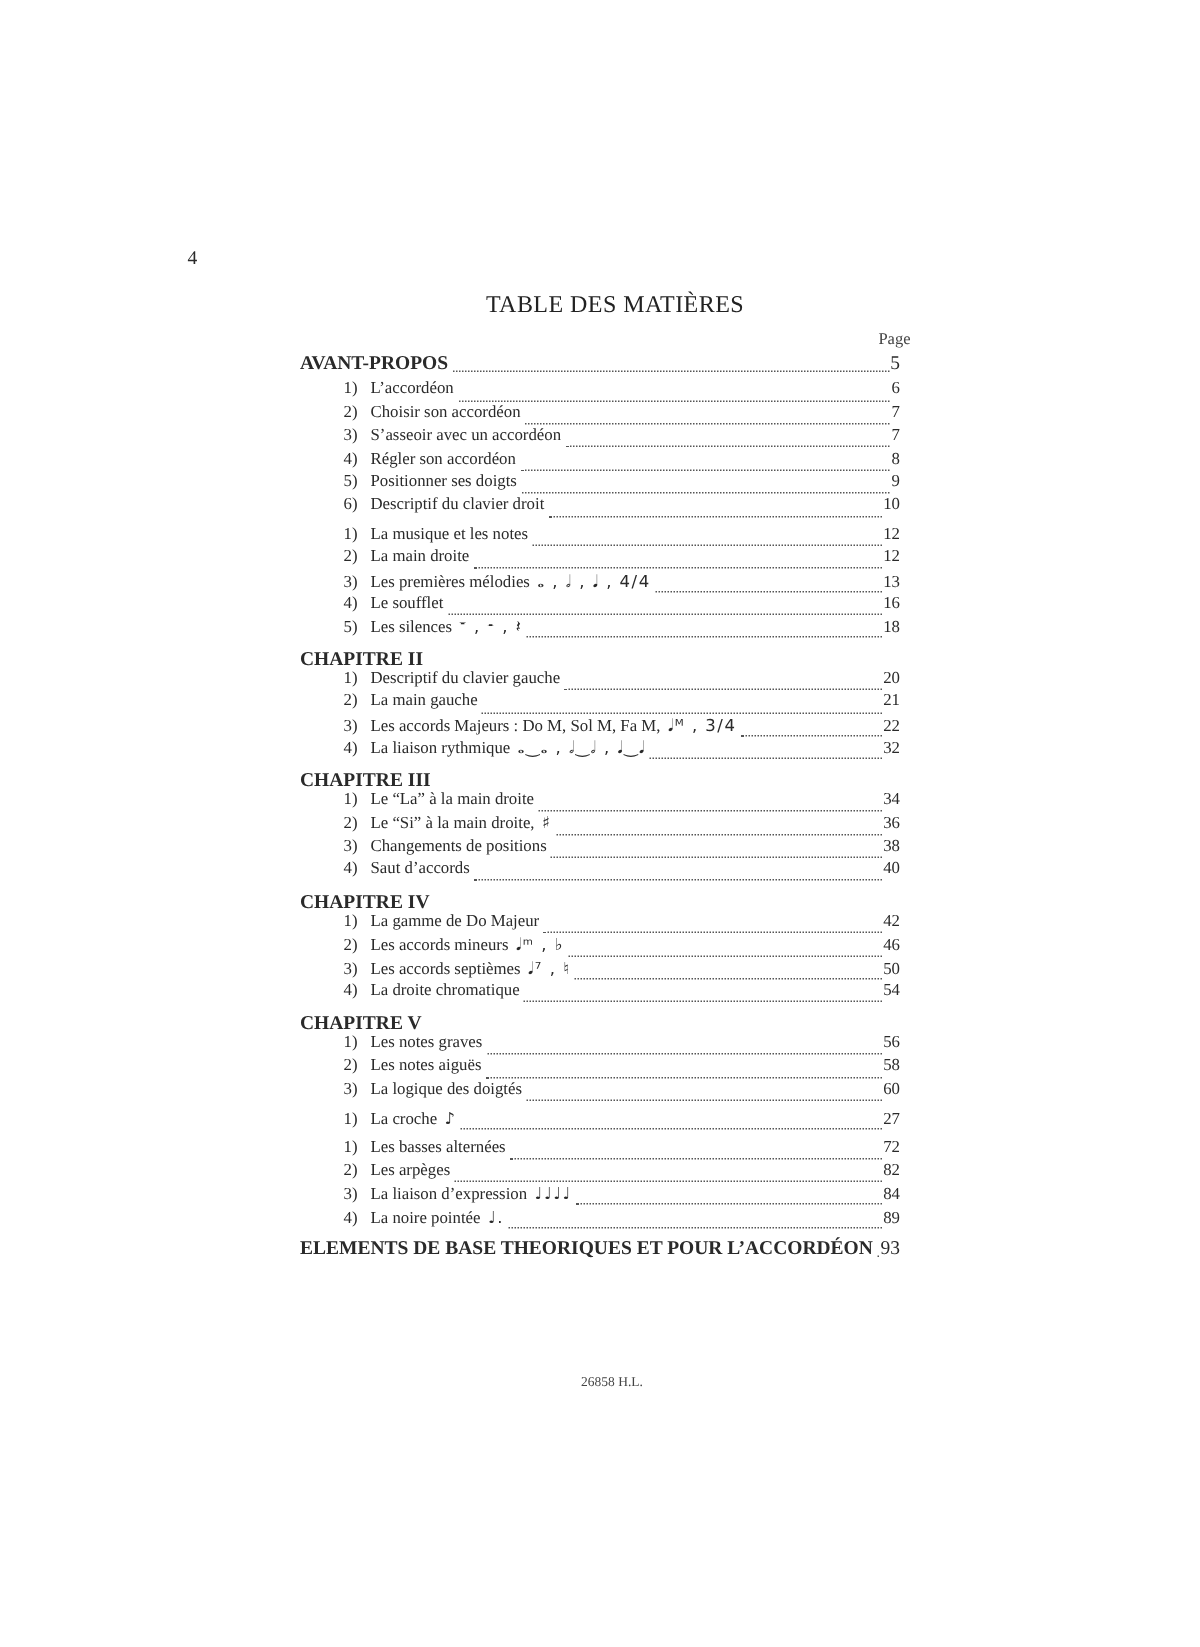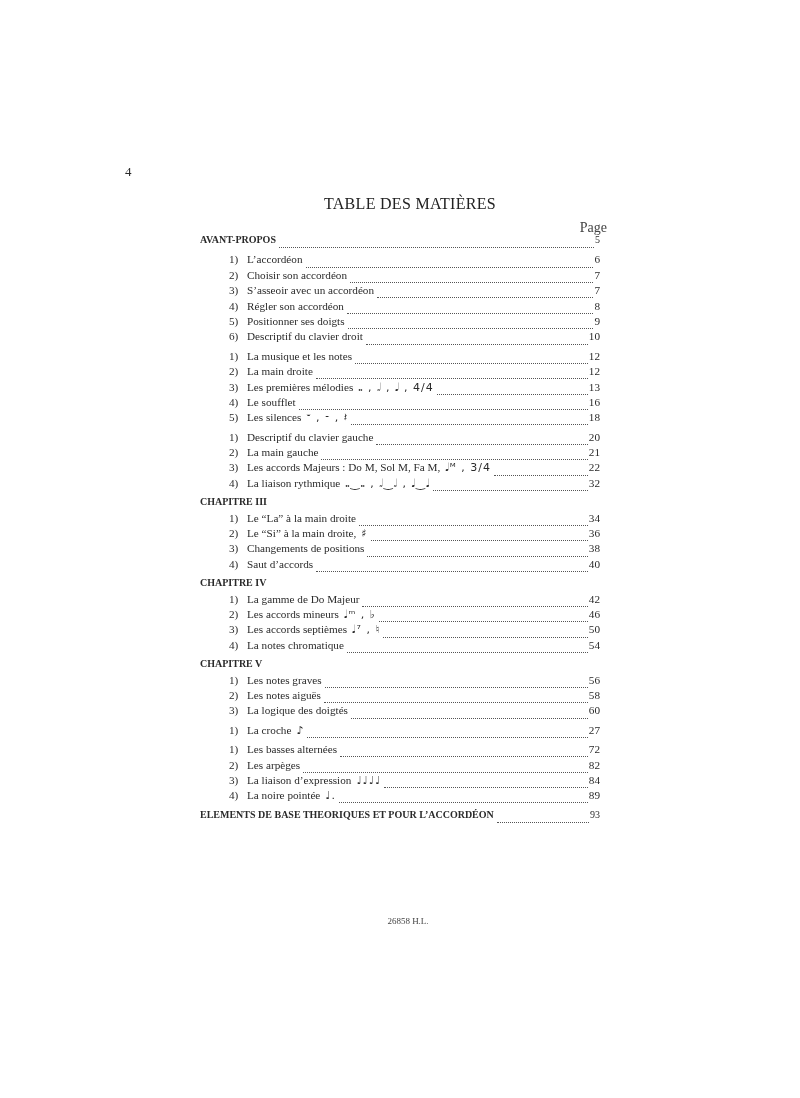--- a/index.html
+++ b/index.html
@@ -1,24 +1,24 @@
 <!DOCTYPE html>
 <html><head>
 <meta charset="utf-8">
 <style>
   html, body { margin:0; padding:0; background:#ffffff; }
   body { width:800px; height:1098px; position:relative; overflow:hidden;
          font-family:"Liberation Serif", "DejaVu Serif", serif; color:#2a2a2a; }
   .page-num { position:absolute; left:125px; top:164px; font-size:13px; }
   .title { position:absolute; left:0; width:800px; top:195px; text-align:center;
            font-size:16px; letter-spacing:0.3px; color:#222; padding-left:20px; box-sizing:border-box; }
-  .page-label { position:absolute; left:570px; width:37px; text-align:right; top:220px; font-size:14px; color:#444; }
+  .page-label { position:absolute; left:570px; width:37px; text-align:right; top:220px; font-size:11px; color:#444; }
   .toc { position:absolute; left:200px; top:234px; width:400px; }
   .row { display:flex; align-items:baseline; height:15.4px; font-size:11.2px; white-space:nowrap; }
-  .row.head { font-weight:bold; font-size:10px; }
+  .row.head { font-weight:bold; font-size:13px; }
   .row.item { padding-left:29px; }
   .row .num { width:18px; display:inline-block; }
   .row .label { display:inline-flex; align-items:baseline; }
   .row .dots { flex:1; overflow:hidden; margin:0 1px 0 3px; font-weight:normal;
                border-bottom:1px dotted #555; height:8px; align-self:center; transform:translateY(2px); }
   .row .pg { font-weight:normal; }
   .section-gap { height:4px; }
   .sym { font-family:"DejaVu Sans", sans-serif; font-size:11px; margin-left:5px; letter-spacing:1px; }
   .footer { position:absolute; left:0; width:800px; top:916px; text-align:center; font-size:9px; color:#444; padding-left:16px; box-sizing:border-box; }
 </style>
@@ -103,20 +103,21 @@
     </div>
   <div class="row item">
       <span class="num">5)</span>
       <span class="label">Les silences</span>
       <span class="sym">𝄻 , 𝄼 , 𝄽</span>
       <span class="dots"></span>
       <span class="pg">18</span>
     </div>
   <div class="section-gap"></div>
 
+  <div class="row head">CHAPITRE II</div>
   <div class="row item">
       <span class="num">1)</span>
       <span class="label">Descriptif du clavier gauche</span>
       <span class="dots"></span>
       <span class="pg">20</span>
     </div>
   <div class="row item">
       <span class="num">2)</span>
       <span class="label">La main gauche</span>
       <span class="dots"></span>
@@ -182,21 +183,21 @@
     </div>
   <div class="row item">
       <span class="num">3)</span>
       <span class="label">Les accords septièmes</span>
       <span class="sym">𝅘𝅥⁷ , ♮</span>
       <span class="dots"></span>
       <span class="pg">50</span>
     </div>
   <div class="row item">
       <span class="num">4)</span>
-      <span class="label">La notes chromatique</span>
+      <span class="label">La droite chromatique</span>
       <span class="dots"></span>
       <span class="pg">54</span>
     </div>
   <div class="section-gap"></div>
 
   <div class="row head">CHAPITRE V</div>
   <div class="row item">
       <span class="num">1)</span>
       <span class="label">Les notes graves</span>
       <span class="dots"></span>

